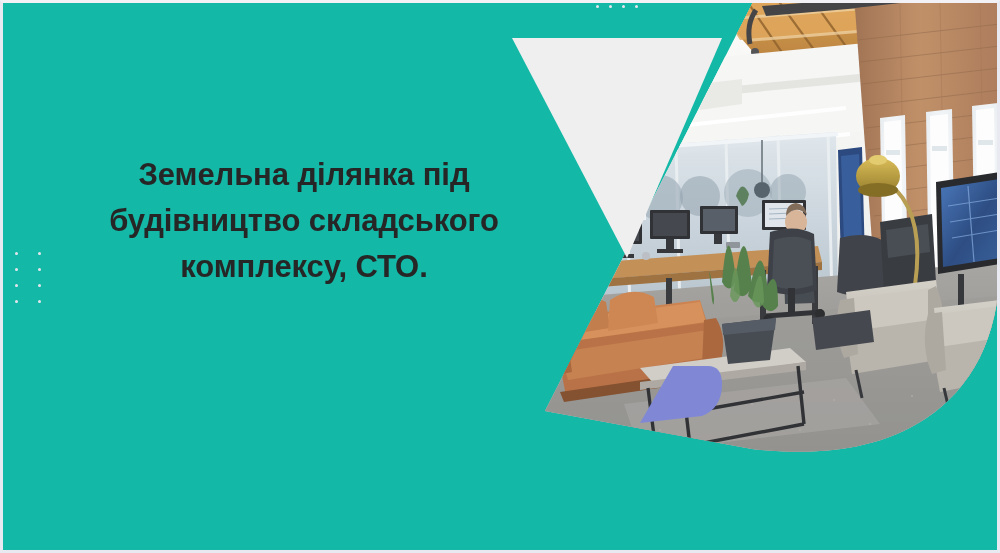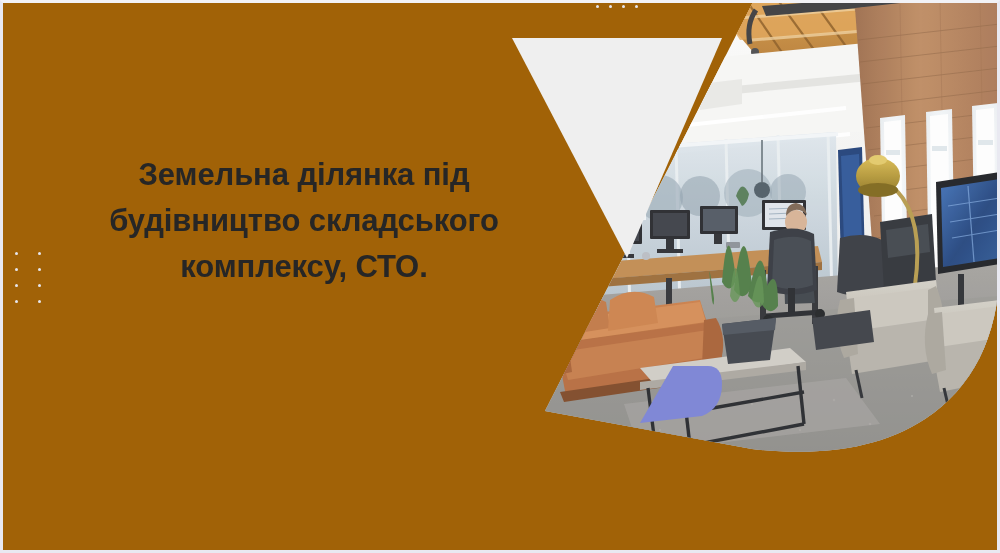--- a/index.html
+++ b/index.html
@@ -11,21 +11,21 @@
     width: 1000px;
     height: 553px;
     overflow: hidden;
     font-family: "Liberation Sans", sans-serif;
   }
 
   #slide {
     position: relative;
     width: 1000px;
     height: 553px;
-    background: #a16207;
+    background: #14b8a6;
     overflow: hidden;
     box-sizing: border-box;
   }
 
   
   #slide-frame {
     position: absolute;
     left: 0; top: 0;
     width: 1000px;
     height: 553px;

